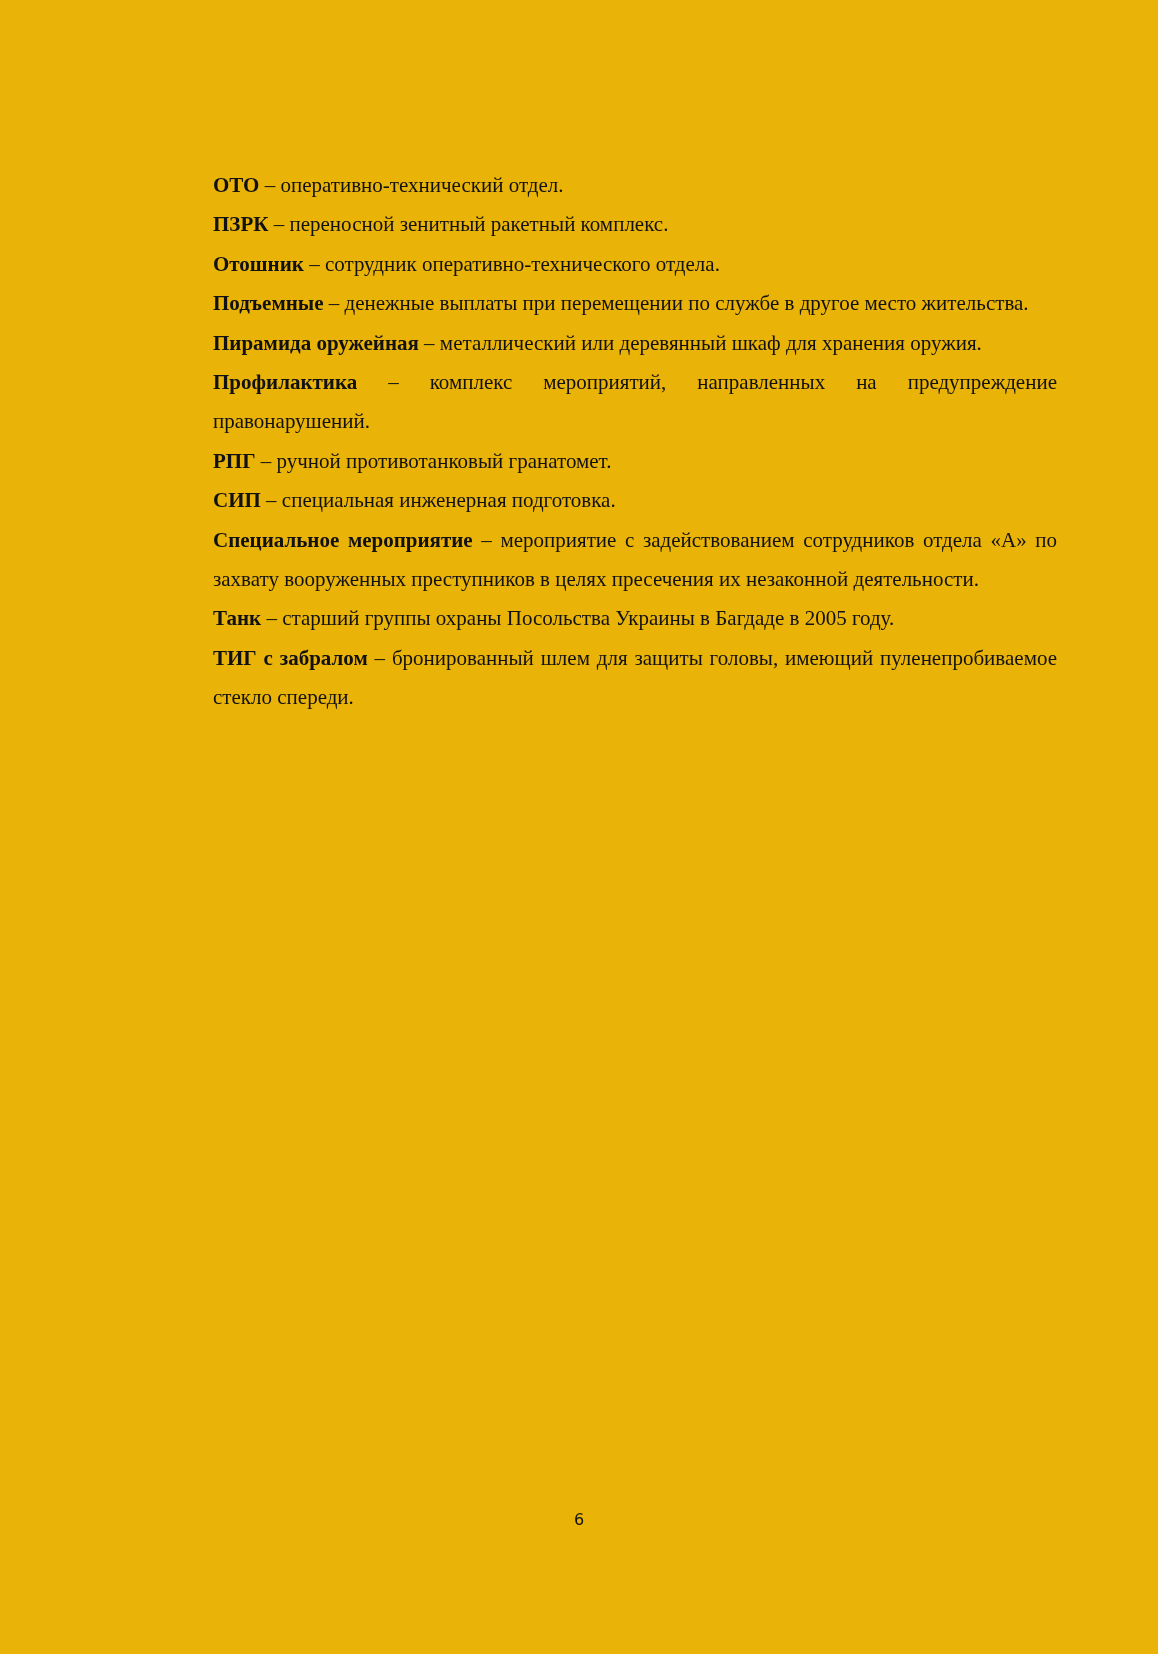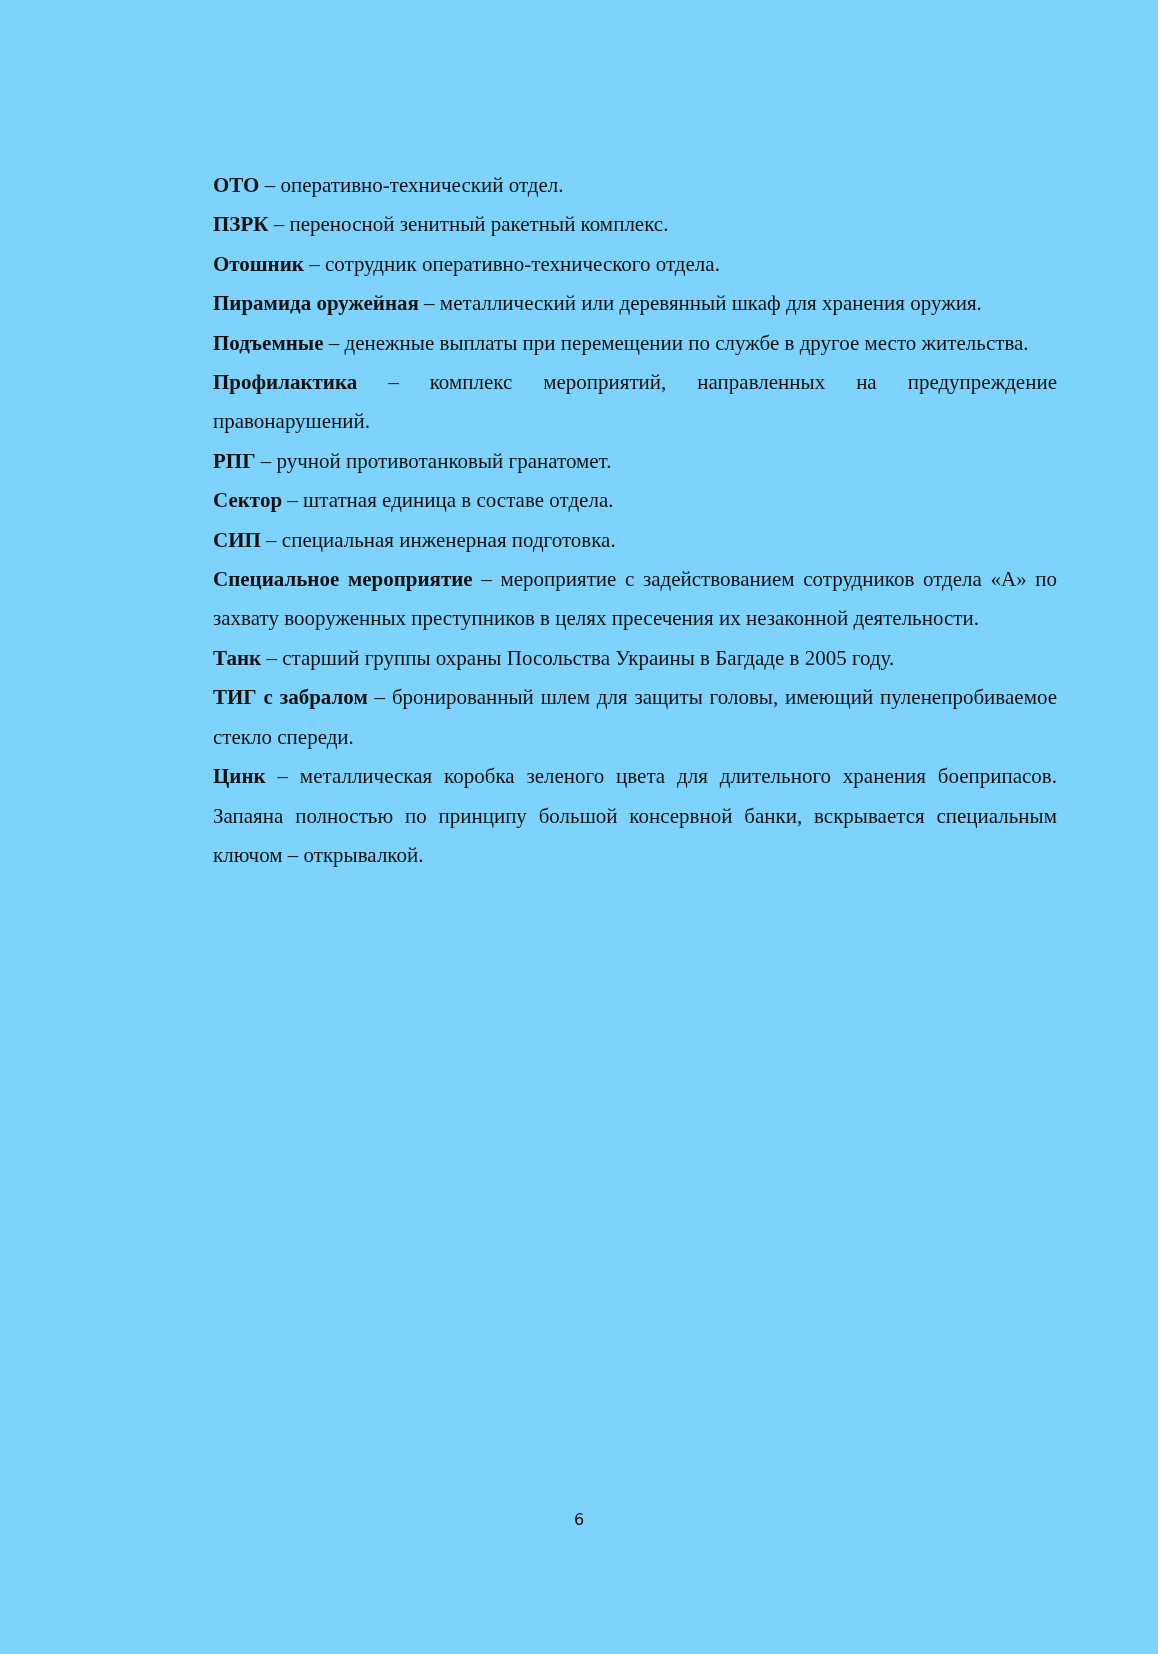--- a/index.html
+++ b/index.html
@@ -13,21 +13,21 @@
       position: relative;
       overflow: hidden;
       font-family: "Liberation Serif", "DejaVu Serif", serif;
       color: #111111;
     }
     .page {
       position: absolute;
       left: 0; top: 0;
       width: 1158px;
       height: 1654px;
-      background: #7dd3fc;
+      background: #eab308;
     }
     .glossary {
       position: absolute;
       left: 213px;
       top: 166px;
       width: 844px;
       font-size: 21px;
       line-height: 39.4px;
     }
     .entry {
@@ -51,26 +51,24 @@
     }
   </style>
 </head>
 <body>
 
 <div class="page">
   <div class="glossary">
     <p class="entry"><span class="term">ОТО</span><span class="def"> – оперативно-технический отдел.</span></p>
     <p class="entry"><span class="term">ПЗРК</span><span class="def"> – переносной зенитный ракетный комплекс.</span></p>
     <p class="entry"><span class="term">Отошник</span><span class="def"> – сотрудник оперативно-технического отдела.</span></p>
+    <p class="entry"><span class="term">Подъемные</span><span class="def"> – денежные выплаты при перемещении по службе в другое место жительства.</span></p>
     <p class="entry"><span class="term">Пирамида оружейная</span><span class="def"> – металлический или деревянный шкаф для хранения оружия.</span></p>
-    <p class="entry"><span class="term">Подъемные</span><span class="def"> – денежные выплаты при перемещении по службе в другое место жительства.</span></p>
     <p class="entry"><span class="term">Профилактика</span><span class="def"> – комплекс мероприятий, направленных на предупреждение правонарушений.</span></p>
     <p class="entry"><span class="term">РПГ</span><span class="def"> – ручной противотанковый гранатомет.</span></p>
-    <p class="entry"><span class="term">Сектор</span><span class="def"> – штатная единица в составе отдела.</span></p>
     <p class="entry"><span class="term">СИП</span><span class="def"> – специальная инженерная подготовка.</span></p>
     <p class="entry"><span class="term">Специальное мероприятие</span><span class="def"> – мероприятие с задействованием сотрудников отдела «А» по захвату вооруженных преступников в целях пресечения их незаконной деятельности.</span></p>
     <p class="entry"><span class="term">Танк</span><span class="def"> – старший группы охраны Посольства Украины в Багдаде в 2005 году.</span></p>
     <p class="entry"><span class="term">ТИГ с забралом</span><span class="def"> – бронированный шлем для защиты головы, имеющий пуленепробиваемое стекло спереди.</span></p>
-    <p class="entry"><span class="term">Цинк</span><span class="def"> – металлическая коробка зеленого цвета для длительного хранения боеприпасов. Запаяна полностью по принципу большой консервной банки, вскрывается специальным ключом – открывалкой.</span></p>
   </div>
 
   <div class="page-number">6</div>
 </div>
 
 </body></html>

